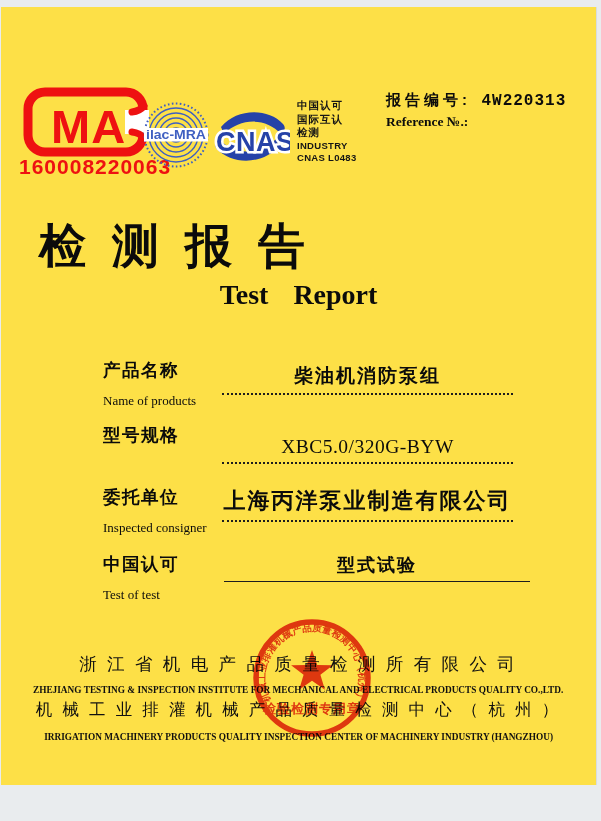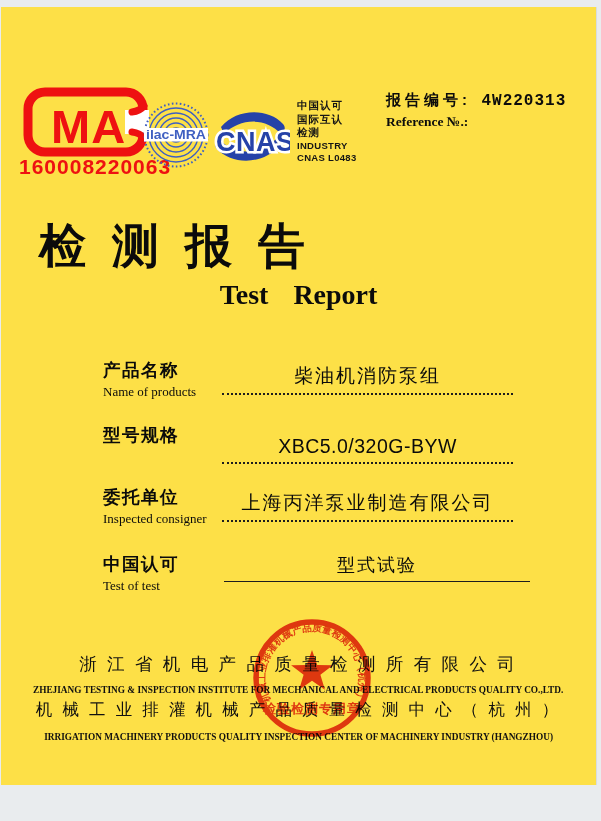--- a/index.html
+++ b/index.html
@@ -53,32 +53,32 @@
   .title-en{
     position:absolute;left:0;top:266px;width:595px;text-align:center;
     font-size:28px;font-weight:bold;color:#0b0b0b;word-spacing:18px;
     font-family:"Liberation Serif",serif;
     margin-top:6px;
   }
   
   .f-label{position:absolute;left:102px;width:165px;color:#0b0b0b;}
   .f-cn{font-size:17.5px;font-weight:bold;letter-spacing:1.5px;
         font-family:"Liberation Serif",serif;}
-  .f-en{font-size:13px;margin-top:2px;font-family:"Liberation Serif",serif;}
+  .f-en{font-size:13px;margin-top:11px;font-family:"Liberation Serif",serif;}
   .f-line{
     position:absolute;left:221px;width:291px;height:36px;
     display:flex;align-items:flex-end;justify-content:center;
   }
   .f-line.dotted{border-bottom:2.5px dotted #1d1d1d;}
   .f-line.solid{border-bottom:1.5px solid #1d1d1d;left:223px;width:306px;}
   .f-val{padding-bottom:4px;color:#0b0b0b;white-space:nowrap;}
-  .f-val.cjk{font-size:19px;font-weight:normal;letter-spacing:2px;
+  .f-val.cjk{font-size:19px;font-weight:bold;letter-spacing:2px;
              font-family:"Liberation Serif",serif;}
   .f-val.latin{font-size:19.5px;letter-spacing:0.5px;
-               font-family:Liberation Sans, sans-serif;}
+               font-family:Liberation Serif, serif;}
   
   .foot{position:absolute;left:0;width:595px;text-align:center;color:#101010;white-space:nowrap;}
   .foot .inner{display:inline-block;white-space:nowrap;}
   .f-org-cn1{top:645px;font-size:17.5px;letter-spacing:3px;font-family:"Liberation Serif",serif;}
   .f-org-en1{top:672px;}
   .f-org-cn2{top:692px;font-size:16.5px;letter-spacing:3px;font-family:"Liberation Serif",serif;}
   .f-org-en2{top:719px;}
   .foot-en .inner{
     font-size:10px;font-weight:bold;letter-spacing:0;
     font-family:"Liberation Serif",serif;
@@ -150,21 +150,21 @@
   </div>
   <div class="f-line dotted" style="top:419px">
     <div class="f-val latin">XBC5.0/320G-BYW</div>
   </div>
 
   <div class="f-label" style="top:478px">
     <div class="f-cn">委托单位</div>
     <div class="f-en">Inspected consigner</div>
   </div>
   <div class="f-line dotted" style="top:477px">
-    <div class="f-val cjk" style="font-size:19px">上海丙洋泵业制造有限公司</div>
+    <div class="f-val cjk" style="font-size:22px">上海丙洋泵业制造有限公司</div>
   </div>
 
   <div class="f-label" style="top:545px">
     <div class="f-cn">中国认可</div>
     <div class="f-en">Test of test</div>
   </div>
   <div class="f-line solid" style="top:538px">
     <div class="f-val cjk" style="font-size:18px">型式试验</div>
   </div>
 

